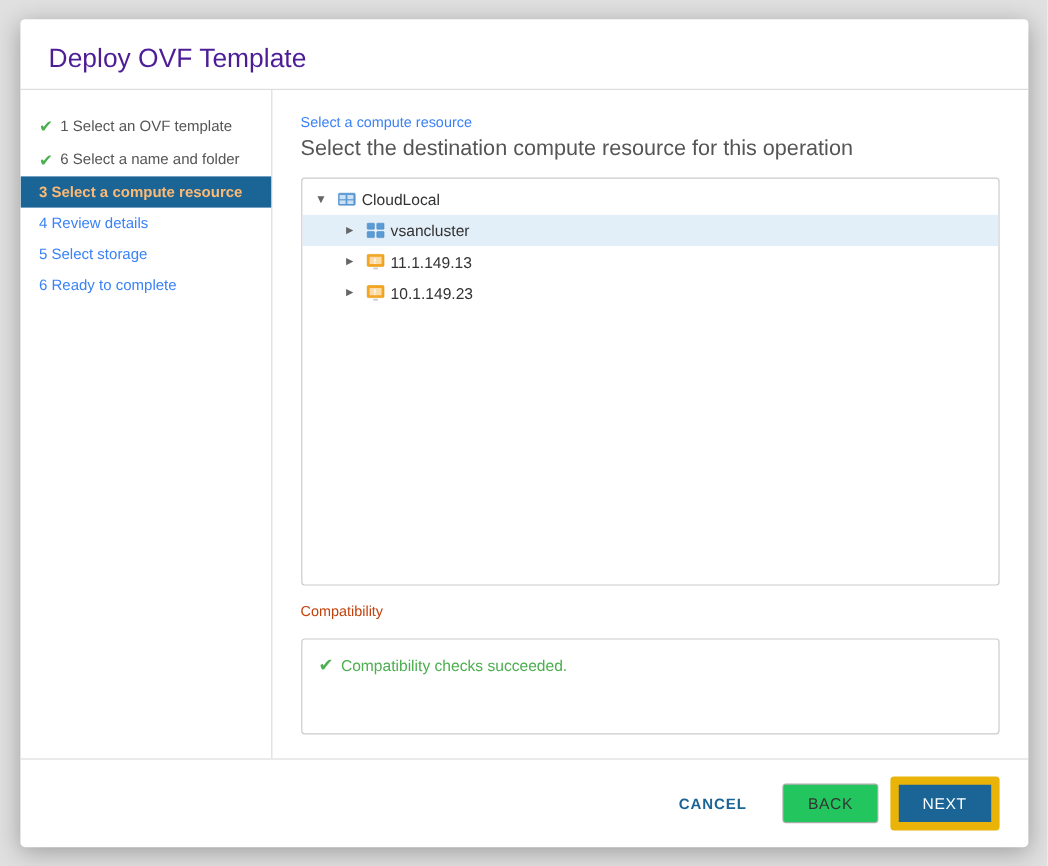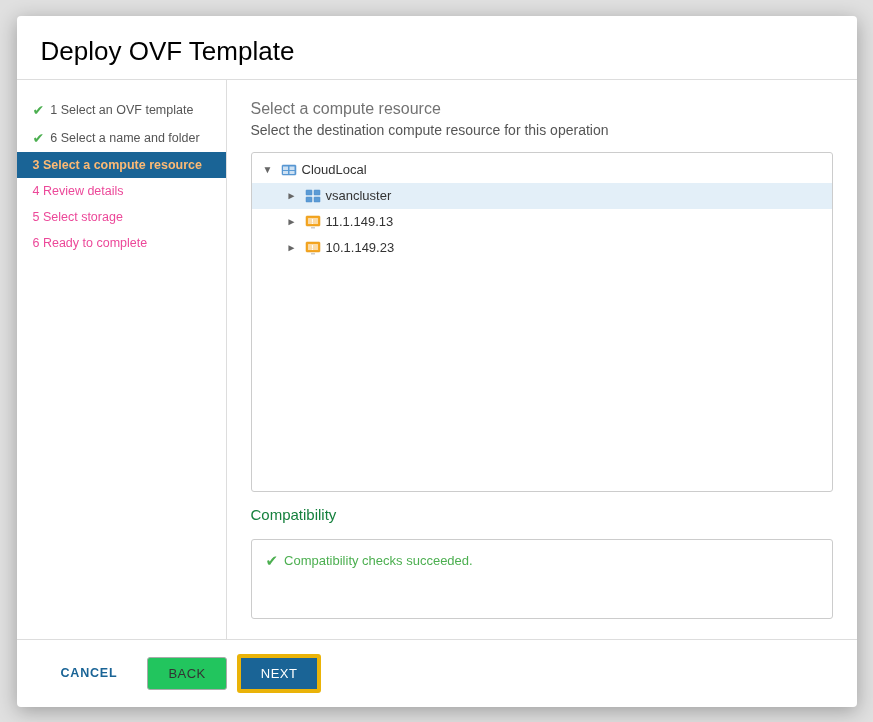--- a/index.html
+++ b/index.html
@@ -20,23 +20,23 @@
       min-height: 680px;
       display: flex;
       flex-direction: column;
       overflow: hidden;
     }
     .dialog-header {
       padding: 20px 24px 12px 24px;
       border-bottom: 1px solid #ddd;
     }
     .dialog-title {
-      font-size: 26px;
+      font-size: 22px;
       font-weight: 300;
-      color: #000000;
+      color: #4c1d95;
     }
     .dialog-body {
       display: flex;
       flex: 1;
       overflow: hidden;
     }
     .sidebar {
       width: 210px;
       padding: 16px 0;
       border-right: 1px solid #ddd;
@@ -53,42 +53,42 @@
     }
     .sidebar-item.completed {
       color: #555;
     }
     .sidebar-item.active {
       background: #1a6496;
       color: #fdba74;
       font-weight: 700;
     }
     .sidebar-item.disabled {
-      color: #ec4899;
+      color: #3b82f6;
     }
     .check-icon {
       color: #4caf50;
       font-size: 14px;
       flex-shrink: 0;
     }
     .main-content {
       flex: 1;
       padding: 20px 24px;
       display: flex;
       flex-direction: column;
       overflow: auto;
     }
     .main-title {
-      font-size: 16px;
+      font-size: 12px;
       font-weight: 500;
-      color: #737373;
+      color: #3b82f6;
       margin-bottom: 4px;
     }
     .main-subtitle {
-      font-size: 14px;
+      font-size: 18px;
       color: #555;
       margin-bottom: 14px;
     }
     .tree-box {
       border: 1px solid #ccc;
       border-radius: 3px;
       flex: 1;
       min-height: 340px;
       max-height: 380px;
       overflow: auto;
@@ -124,43 +124,43 @@
       justify-content: center;
       flex-shrink: 0;
     }
     .tree-label {
       font-size: 13px;
     }
     .compatibility-section {
       margin-top: 14px;
     }
     .compatibility-label {
-      font-size: 15px;
-      color: #15803d;
+      font-size: 12px;
+      color: #c2410c;
       margin-bottom: 16px;
     }
     .compatibility-box {
       border: 1px solid #ccc;
       border-radius: 3px;
       padding: 12px 14px;
       min-height: 80px;
       background: #fff;
     }
     .compatibility-success {
       display: flex;
       align-items: center;
       gap: 6px;
       color: #4caf50;
       font-size: 13px;
     }
     .dialog-footer {
       padding: 14px 24px;
       border-top: 1px solid #ddd;
       display: flex;
-      justify-content: flex-start;
+      justify-content: flex-end;
       gap: 10px;
       align-items: center;
     }
     .btn {
       padding: 8px 20px;
       border-radius: 3px;
       font-size: 13px;
       cursor: pointer;
       border: 1px solid transparent;
       font-weight: 500;
@@ -174,21 +174,21 @@
       letter-spacing: 0.8px;
       font-size: 12.5px;
     }
     .btn-back {
       background: #22c55e;
       border: 1px solid #aaa;
       color: #333;
     }
     .btn-next {
       background: #1a6496;
-      border: 4px solid #eab308;
+      border: 7px solid #eab308;
       color: #fff;
     }
 
     
     .svg-icon { width: 16px; height: 16px; }
   </style>
 </head>
 <body>
 
 <div class="dialog">

